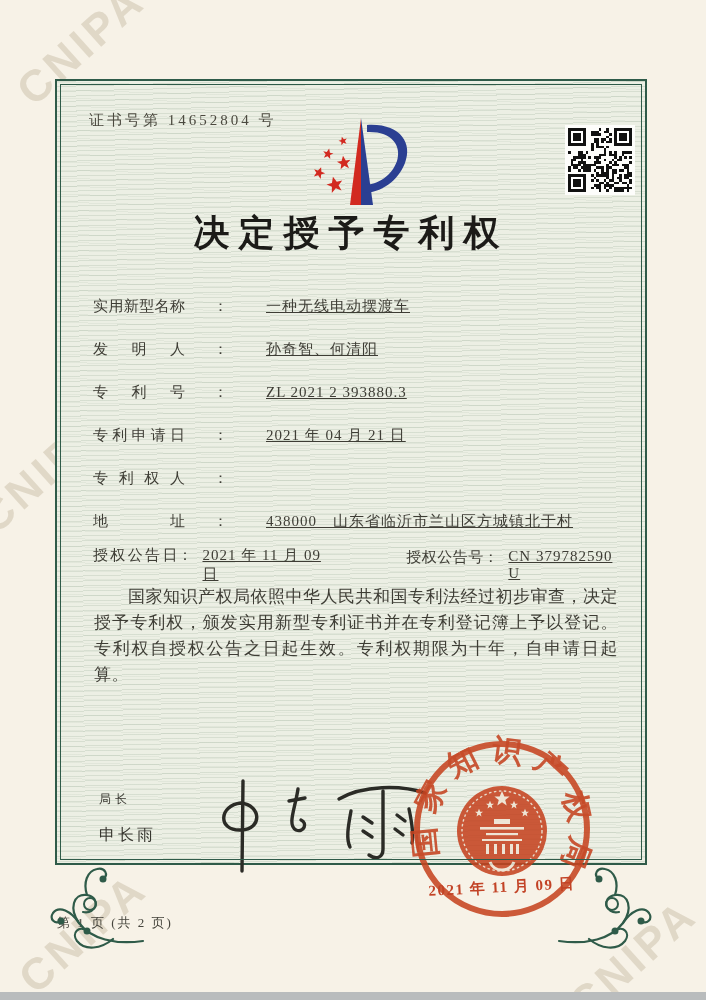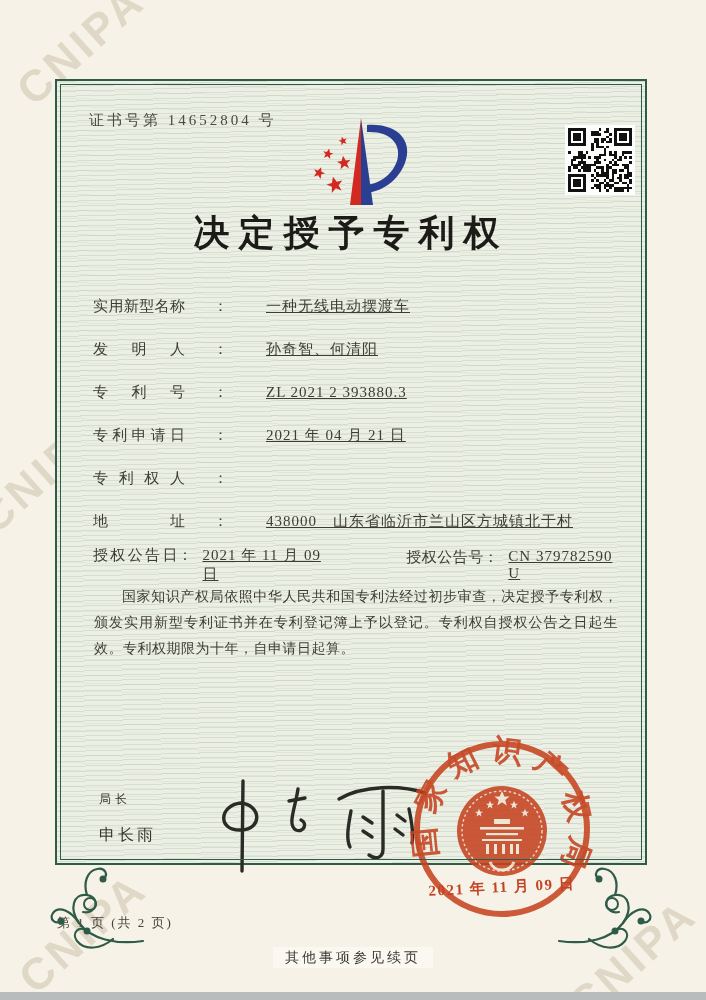--- a/index.html
+++ b/index.html
@@ -53,21 +53,21 @@
   .f-label{
     display:inline-block;width:92px;
     text-align:justify;text-align-last:justify;
   }
   .f-label.narrow{width:84px;}
   .f-colon{display:inline-block;}
   .f-value{padding-left:10px;letter-spacing:1px;text-decoration:underline;}
   .f-pair.second{margin-left:48px;}
   .paras{
     position:absolute;left:37px;right:27px;top:503px;
-    font-size:14px;line-height:26px;color:#3e3d35;
+    font-size:17px;line-height:26px;color:#3e3d35;
     text-align:justify;letter-spacing:0.5px;
   }
   .paras p{margin:0;text-indent:2em;}
   .sign-title{position:absolute;left:42px;top:710px;font-size:12px;letter-spacing:4px;color:#37362f;}
   .sign-name{position:absolute;left:42px;top:744px;font-size:16px;letter-spacing:3px;color:#37362f;}
   .signature{position:absolute;left:140px;top:692px;width:256px;height:104px;}
   .seal{position:absolute;left:345px;top:648px;width:200px;height:200px;opacity:.95;}
   .page-indicator{
     position:absolute;left:0;top:833px;width:100%;text-align:left;
     font-size:13px;letter-spacing:2px;color:#45443c;
@@ -255,19 +255,16 @@
         <path d="M44 38 C 40 26 44 14 54 12 C 62 10 66 18 60 22"></path>
         <circle cx="47" cy="47" r="6" stroke-width="2"></circle>
         <circle cx="18" cy="64" r="2.4" fill="#2f5b49"></circle>
         <circle cx="60" cy="22" r="2.4" fill="#2f5b49"></circle>
         <circle cx="44" cy="74" r="2.4" fill="#2f5b49"></circle>
       </svg>
     </div>
 
   </div>
 
-  <div class="footer-note">
-    <span>其他事项参见续页</span>
-  </div>
 
   <div class="photo-edge"></div>
 
 </div>
 
 </body></html>

